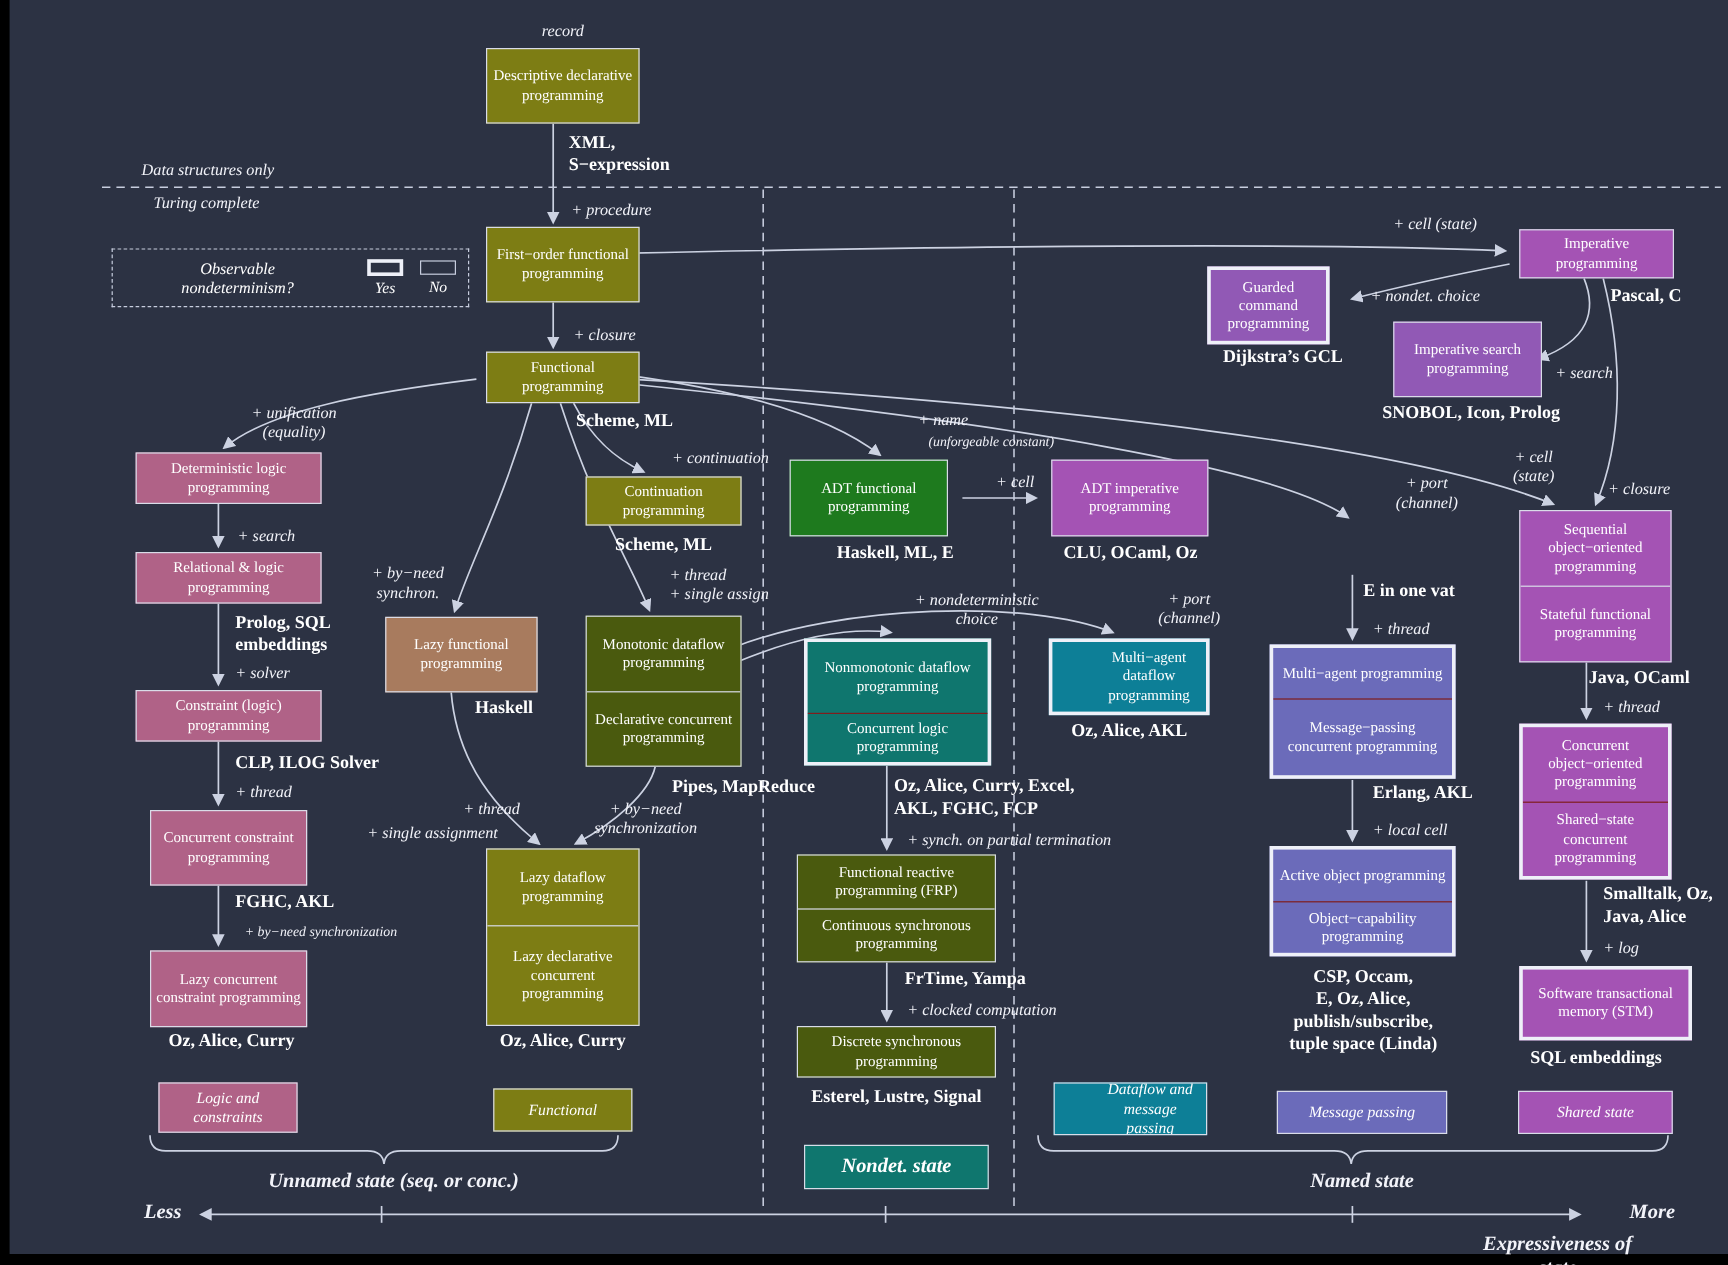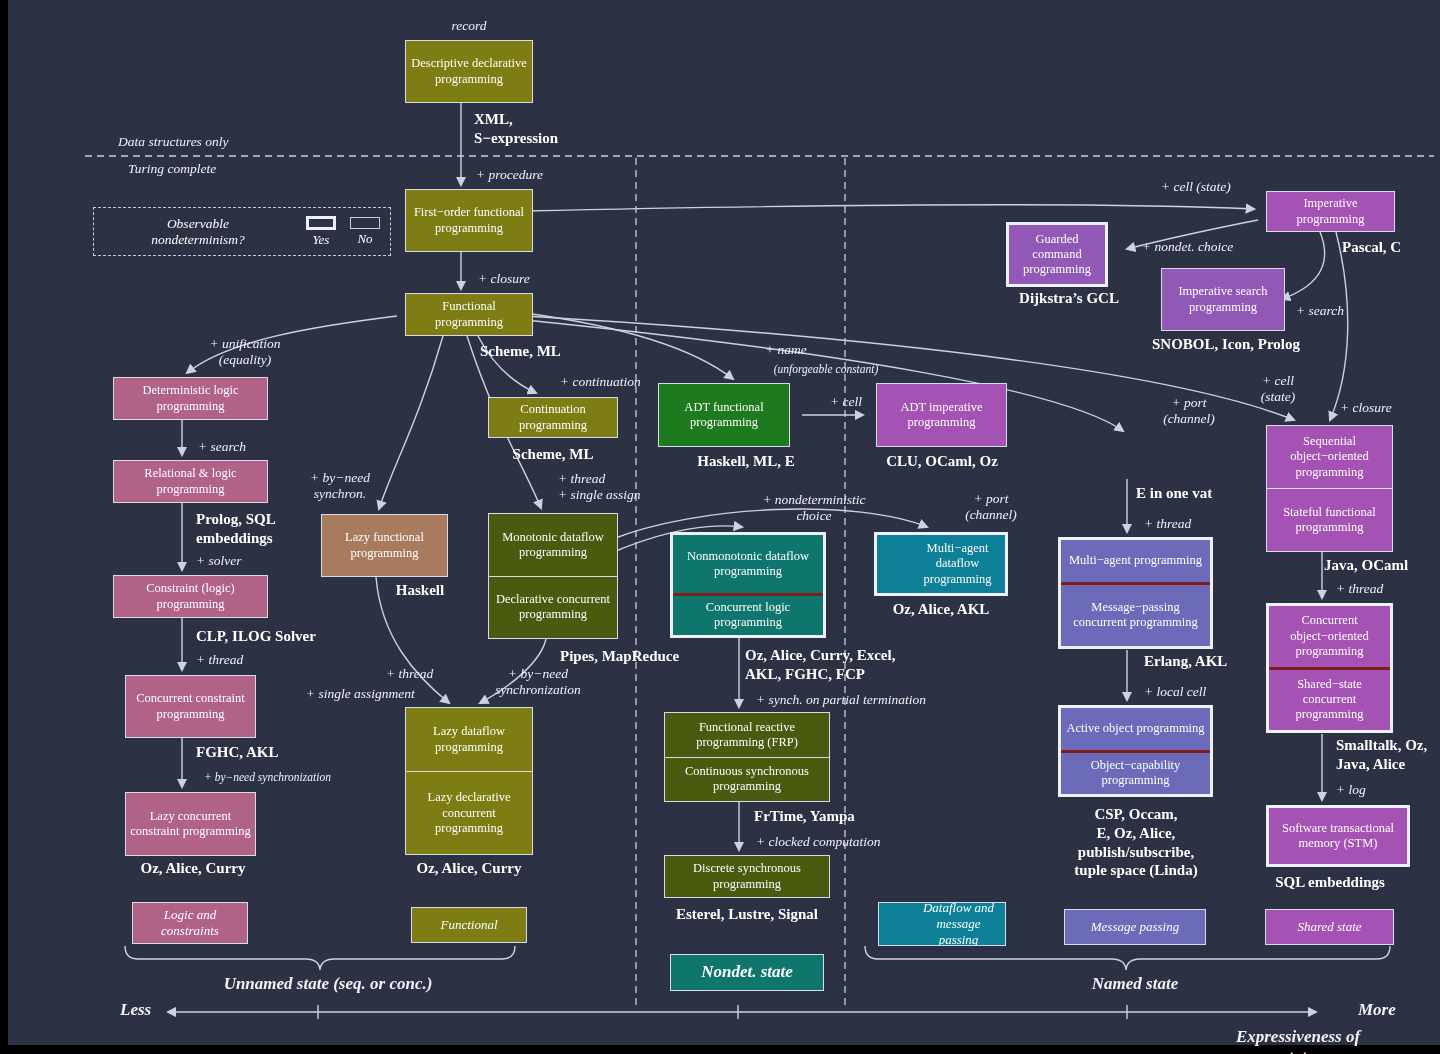--- a/index.html
+++ b/index.html
@@ -11,21 +11,21 @@
 
   .node, .group { position:absolute; z-index:2; border:1.5px solid #d9dce8;
                   color:#fff; font-size:12.5px; line-height:1.22; text-align:center;
                   overflow:hidden; }
   .node { display:flex; align-items:center; justify-content:center; padding:2px 3px; }
   .group { display:flex; flex-direction:column; }
   .group .cell { flex:1; display:flex; align-items:center; justify-content:center;
                  padding:1px 3px; overflow:hidden; }
   .group .cell + .cell { border-top:1.5px solid #d9dce8; }
   .thick { border:3.5px solid #eef0f8; }
-  .thick .cell + .cell { border-top:3px solid #7f1d1d; }
+  .thick .cell + .cell { border-top:1px solid #7f1d1d; }
 
   .olive    { background:#7d7d14; }
   .dkolive  { background:#4a5a0e; }
   .adtgreen { background:#1e7a1e; }
   .green    { background:#0f766e; }
   .pink     { background:#b06287; }
   .brown    { background:#a87b5e; }
   .teal     { background:#0d7f97;padding-left:36px; }
   .blue     { background:#6b6bba; }
   .magenta  { background:#a453b4; }

